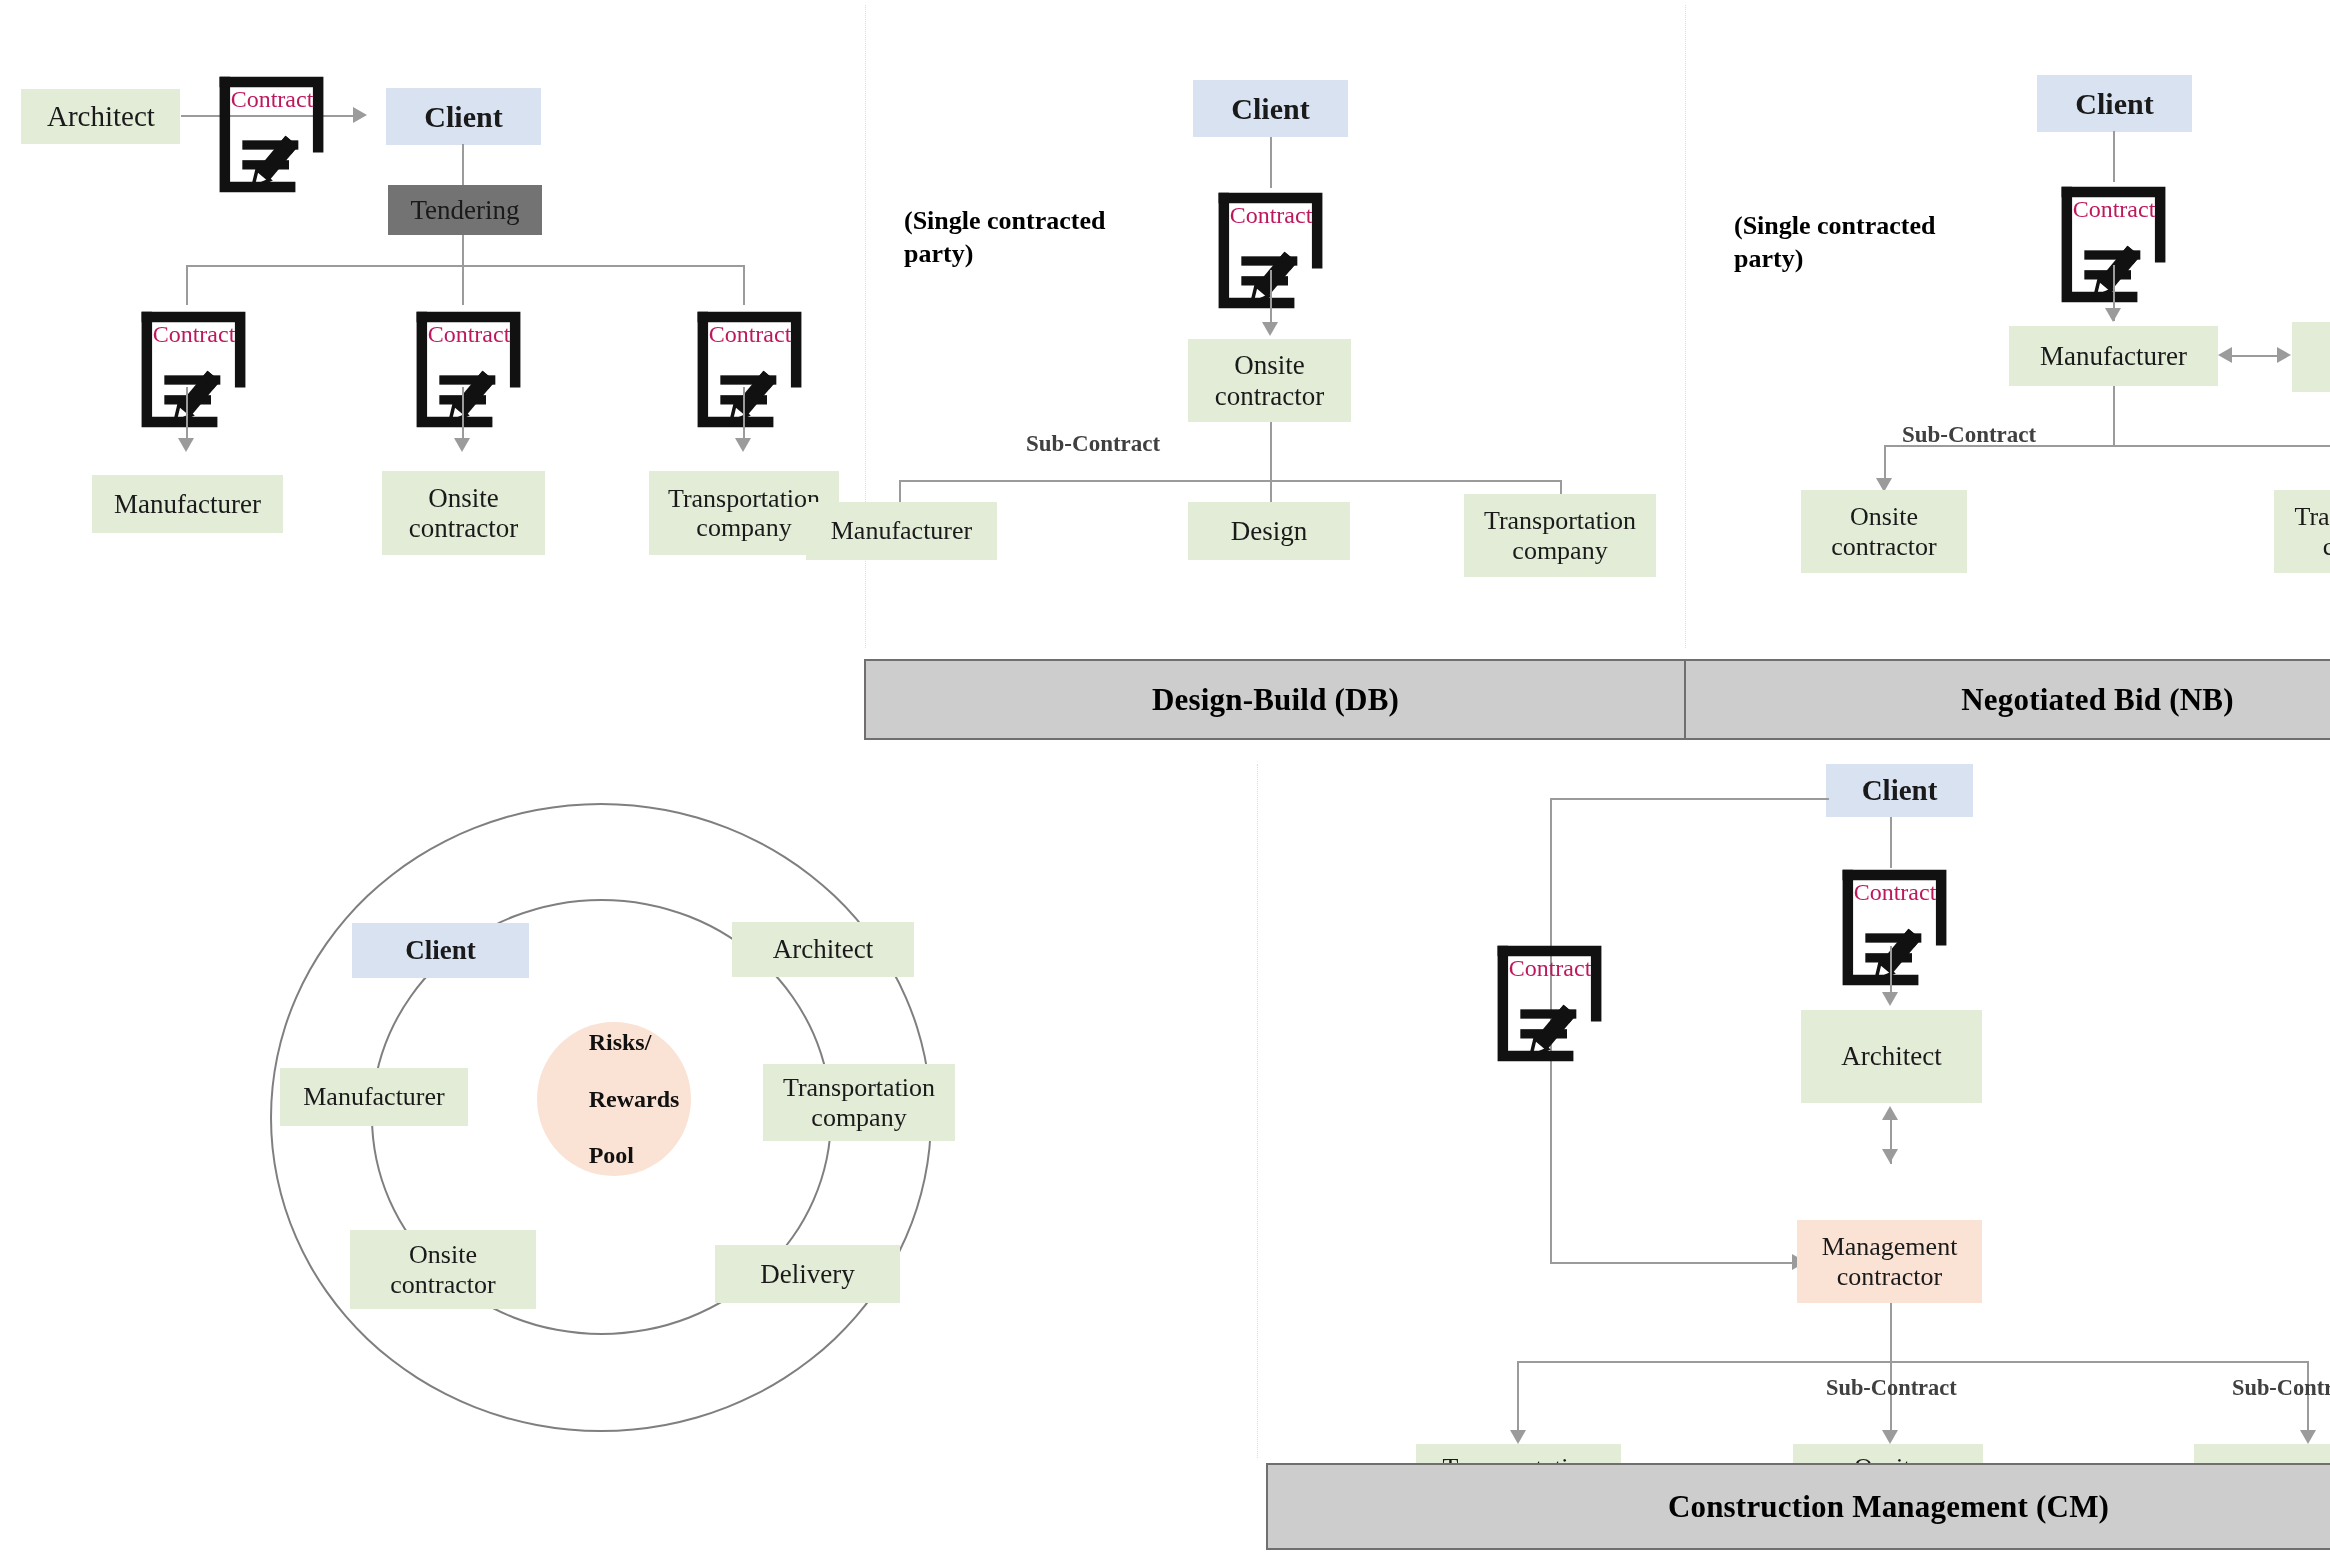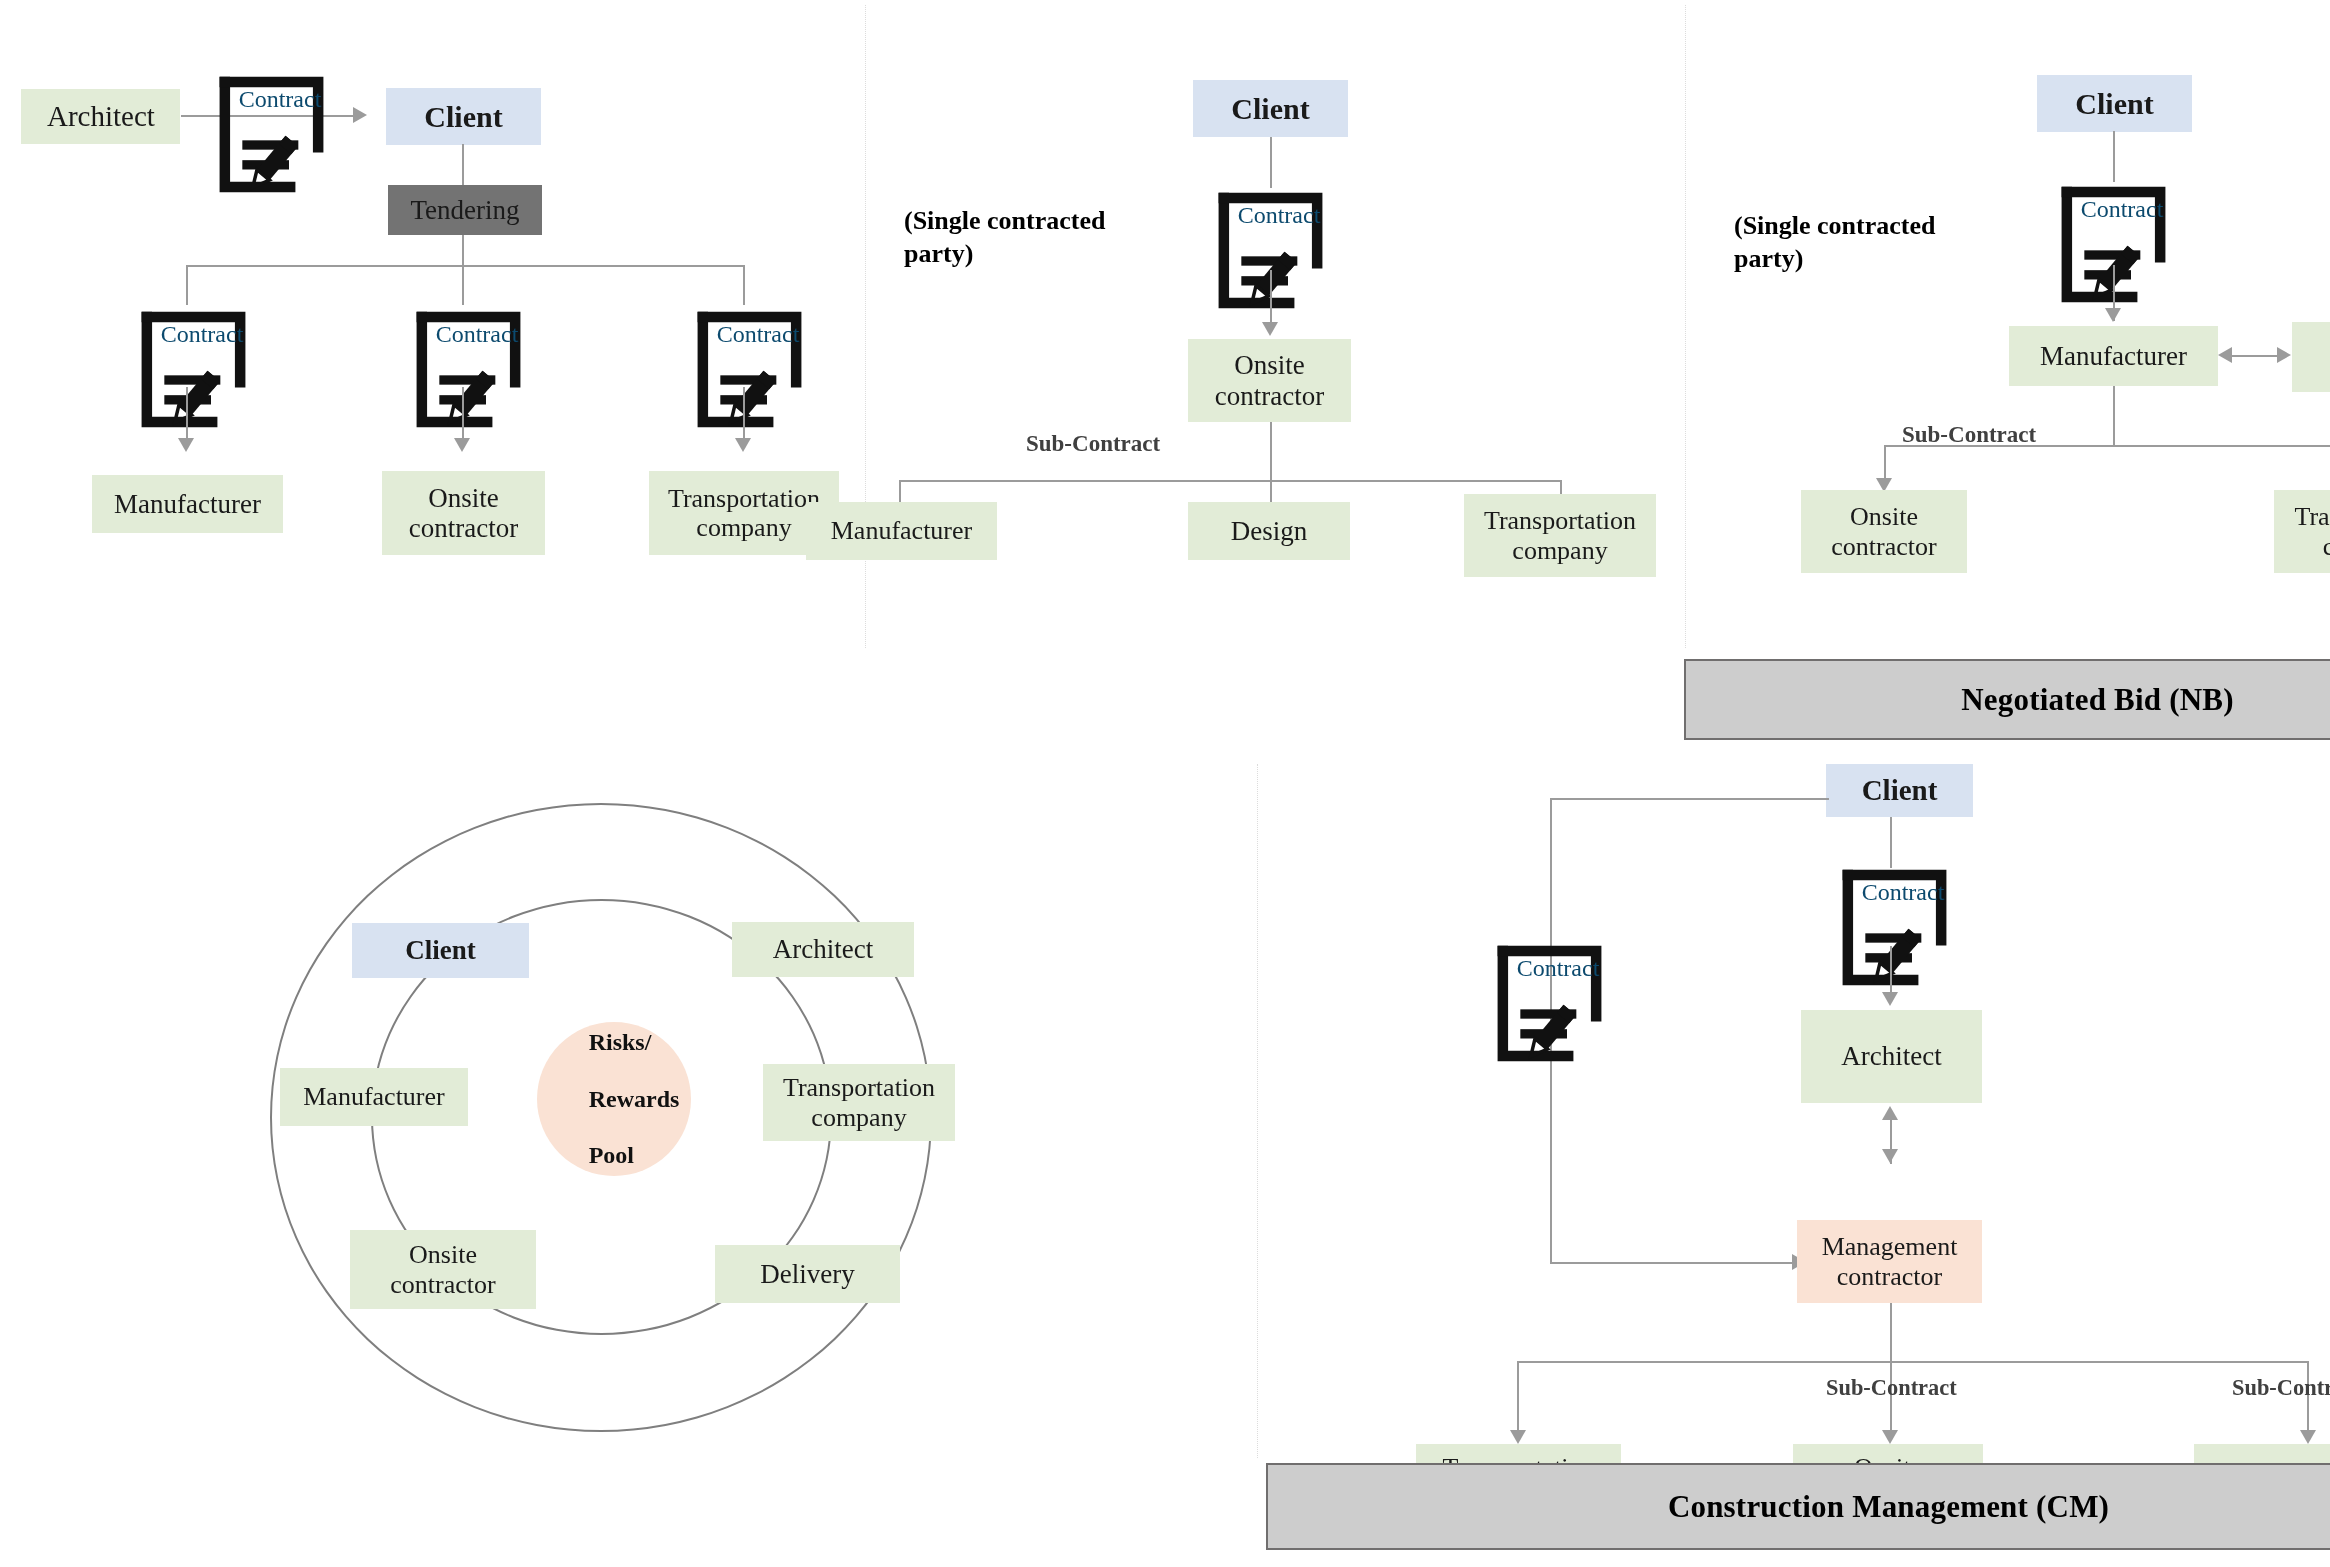--- a/index.html
+++ b/index.html
@@ -26,21 +26,21 @@
               border-bottom:8.9px solid transparent;border-left:14px solid #9b9b9b;}
   .arrowleft{position:absolute;width:0;height:0;border-top:8.9px solid transparent;
              border-bottom:8.9px solid transparent;border-right:14px solid #9b9b9b;}
 
   .sublabel{position:absolute;font-weight:bold;color:#404040;white-space:nowrap;}
   .notelabel{position:absolute;font-weight:bold;color:#000;line-height:1.25;}
 
   
   .contract{position:absolute;}
   .contract svg{display:block;}
-  .contract .ctext{position:absolute;color:#0c4a6e;white-space:nowrap;padding-left:8px;}
+  .contract .ctext{position:absolute;color:#be185d;white-space:nowrap;}
 
   
   .vdot{position:absolute;width:0;border-left:1.9px dotted #dcdcdc;}
 
   
   .capbar{position:absolute;background:#cdcdcd;border:2.8px solid #706e6e;
           box-sizing:border-box;display:flex;align-items:center;justify-content:center;}
   .capbar span{font-weight:bold;color:#000;letter-spacing:0.2px;}
 
   
@@ -271,20 +271,23 @@
 
   <div class="node green" style="left:1801px;top:490px;width:166px;height:83px;font-size:26px;flex-direction:column;">
     <span>Onsite</span>
     <span>contractor</span>
   </div>
   <div class="node green" style="left:2274px;top:490px;width:193px;height:83px;font-size:26px;flex-direction:column;">
     <span>Transportation</span>
     <span>company</span>
   </div>
 
+  <div class="capbar" style="left:864px;top:659px;width:823px;height:81px;">
+    <span style="font-size:31px;">Design-Build (DB)</span>
+  </div>
   <div class="capbar" style="left:1684px;top:659px;width:827px;height:81px;">
     <span style="font-size:31px;">Negotiated Bid (NB)</span>
   </div>
 
   <div class="ring" style="left:270px;top:803px;width:662px;height:629px;"></div>
 
   <div class="ring" style="left:371px;top:899px;width:461px;height:436px;"></div>
 
 
   <div class="pool" style="left:537px;top:1022px;width:154px;height:154px;">

